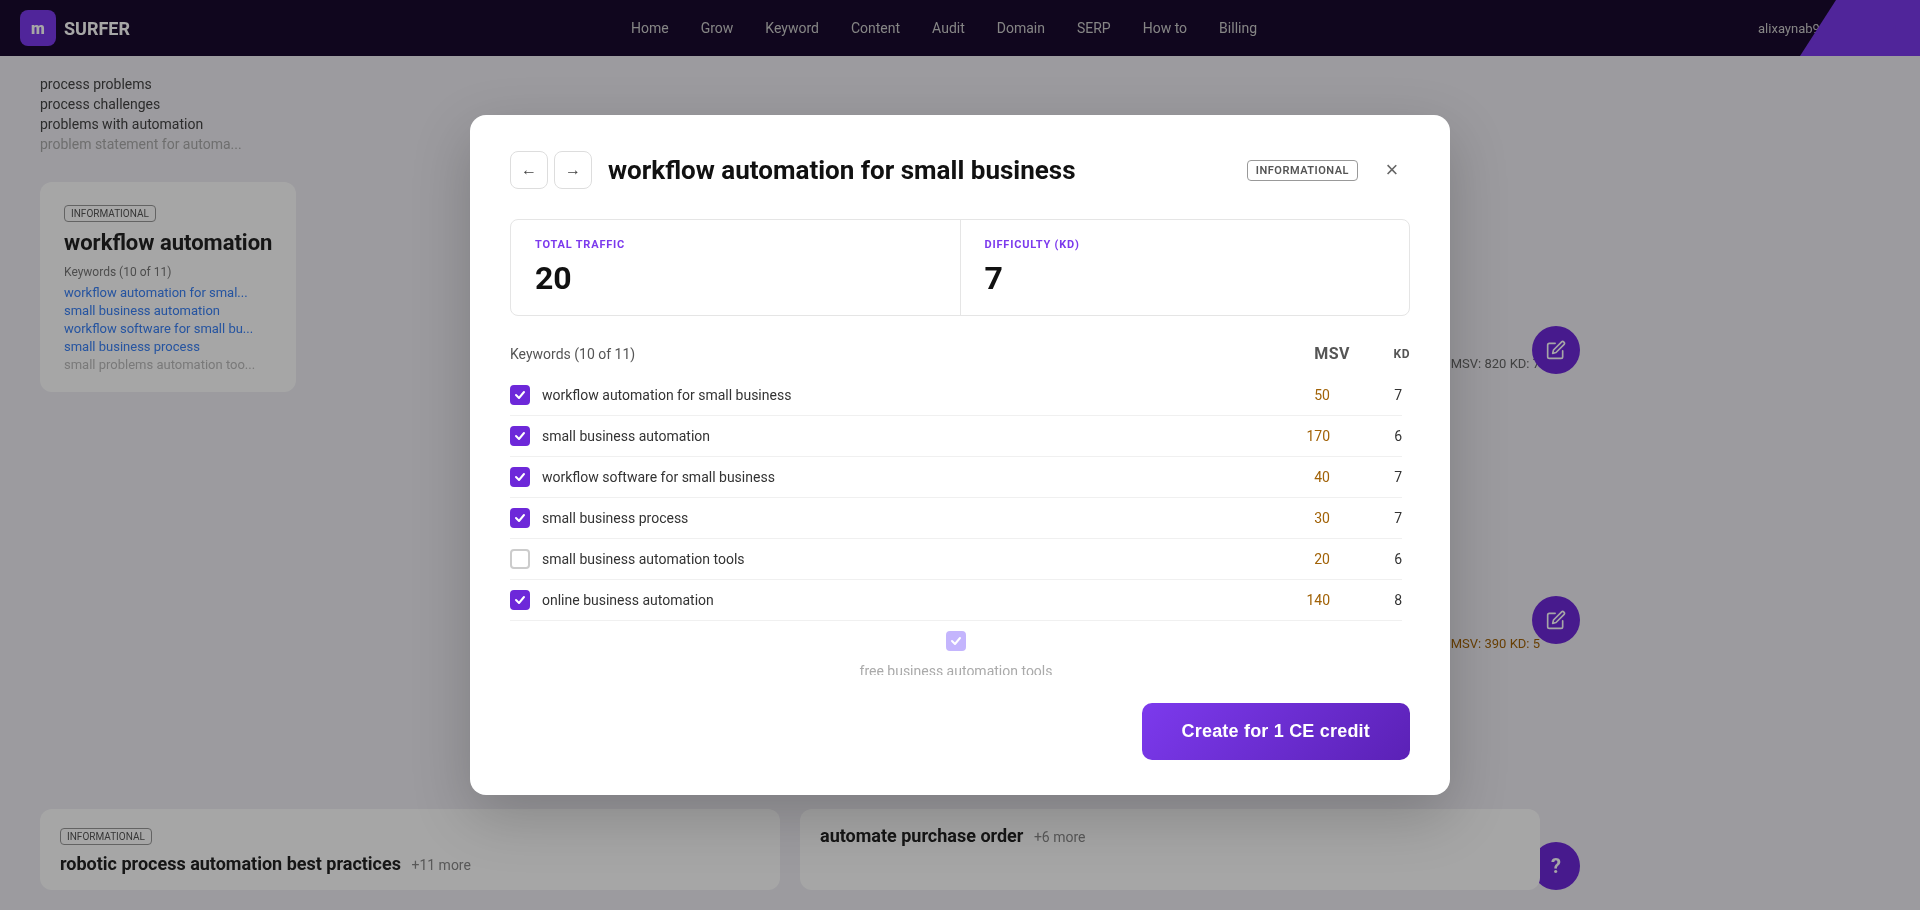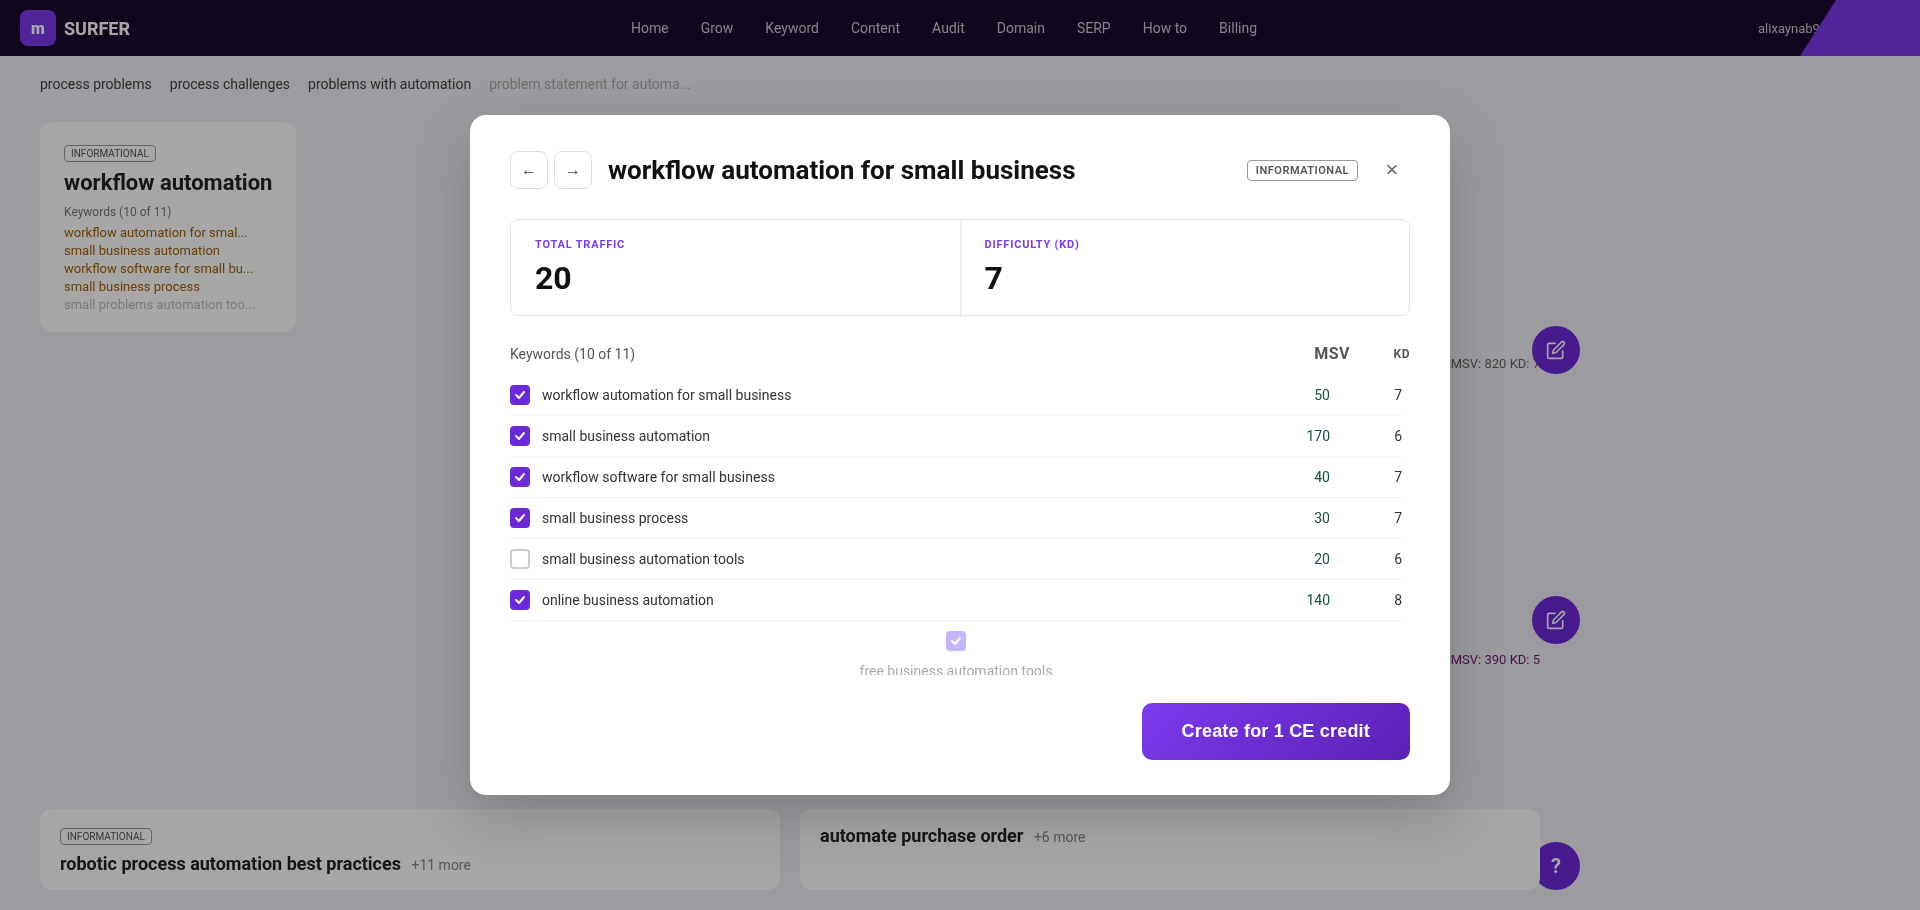--- a/index.html
+++ b/index.html
@@ -92,21 +92,22 @@
       left: 0;
       width: 100%;
       height: calc(910px - 56px);
       background: #f0eff5;
       padding: 20px 40px;
       filter: blur(0px);
     }
     .bg-list-items {
       list-style: none;
       display: flex;
-      gap: 18px;
+      flex-direction: column;
+      gap: 4px;
       margin-bottom: 30px;
     }
     .bg-list-item {
       font-size: 14px;
       color: #444;
     }
     .bg-list-item.muted { color: #aaa; }
     .card-section {
       background: white;
       border-radius: 12px;
@@ -135,37 +136,36 @@
       margin-bottom: 6px;
     }
     .card-kw-list {
       list-style: none;
       display: flex;
       flex-direction: column;
       gap: 3px;
     }
     .card-kw-item {
       font-size: 13px;
-      color: #a16207;
+      color: #3b82f6;
     }
     .card-kw-item.muted { color: #bbb; }
     .bg-meta-right {
       position: absolute;
       right: 380px;
       top: 300px;
       font-size: 13px;
       color: #666;
     }
     .bg-meta-right2 {
       position: absolute;
       right: 380px;
       top: 580px;
       font-size: 13px;
-      color: #701a75;
-      margin-top: 16px;
+      color: #a16207;
     }
     .fab-btn {
       position: absolute;
       right: 340px;
       width: 48px;
       height: 48px;
       border-radius: 50%;
       background: #6d28d9;
       display: flex;
       align-items: center;
@@ -377,21 +377,21 @@
     .keyword-name {
       flex: 1;
       font-size: 14px;
       color: #333;
     }
     .keyword-name.muted { color: #aaa; }
     .keyword-msv {
       width: 80px;
       text-align: right;
       font-size: 14px;
-      color: #14532d;
+      color: #a16207;
     }
     .keyword-msv.muted { color: #aaa; }
     .keyword-kd {
       width: 60px;
       text-align: right;
       font-size: 14px;
       color: #333;
     }
     .keyword-kd.muted { color: #aaa; }
 

